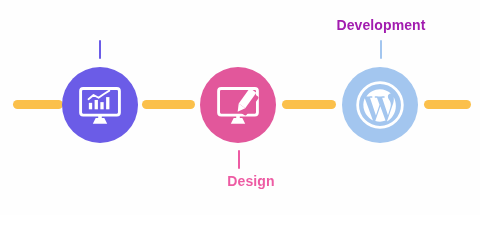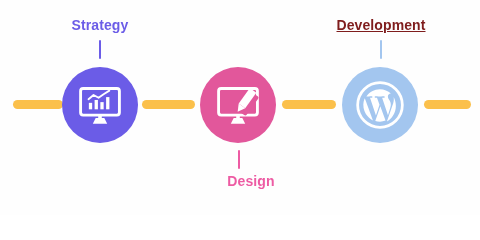--- a/index.html
+++ b/index.html
@@ -113,17 +113,16 @@
       <svg class="icon" viewBox="0 0 64 64" style="width:52px;height:52px;">
         <circle cx="32" cy="32" r="27.5" fill="none" stroke="#ffffff" stroke-width="3.4"></circle>
         <path d="M11.5 32c0-3 .6-5.8 1.8-8.3l10 27.4C16.4 47.5 11.5 40.3 11.5 32z" fill="#ffffff"></path>
         <path d="M32 52.5c-2 0-4-.3-5.8-.9l6.2-18 6.3 17.3c0 .1.1.2.1.3-2.1.8-4.4 1.3-6.8 1.3z" fill="#ffffff"></path>
         <path d="M34.8 23.2c1.2-.1 2.3-.2 2.3-.2 1.1-.1 1-1.7-.1-1.7 0 0-3.3.3-5.4.3-2 0-5.3-.3-5.3-.3-1.1-.1-1.2 1.6-.1 1.7 0 0 1 .1 2.1.2l3.1 8.5-4.4 13.1-7.3-21.6c1.2-.1 2.3-.2 2.3-.2 1.1-.1 1-1.7-.1-1.7 0 0-3.3.3-5.4.3-.4 0-.8 0-1.3 0 3.6-5.4 9.7-9 16.7-9 5.2 0 10 2 13.5 5.2-.1 0-.2 0-.3 0-2 0-3.4 1.7-3.4 3.6 0 1.7.9 3.1 1.9 4.7.8 1.3 1.7 3 1.7 5.5 0 1.7-.6 3.7-1.5 6.4l-2 6.6-7-20.9z" fill="#ffffff"></path>
         <path d="M48.8 22.3c.1.7.2 1.5.2 2.3 0 2.3-.4 4.8-1.7 8l-6.8 19.7c6.6-3.9 11-11 11-19.2 0-3.9-1-7.5-2.7-10.8z" fill="#ffffff"></path>
       </svg>
     </div>
   </div>
 
-  <div class="label label-0" style="color: rgb(107, 92, 231);">Strategy</div>
   <div class="label label-1" style="color: rgb(237, 91, 163); margin-left: 12px;">Design</div>
-  <div class="label label-2" style="color: #7f1d1d; text-decoration: underline;">Development</div>
+  <div class="label label-2" style="color: #a21caf;">Development</div>
 
 </div>
 
 </body></html>

